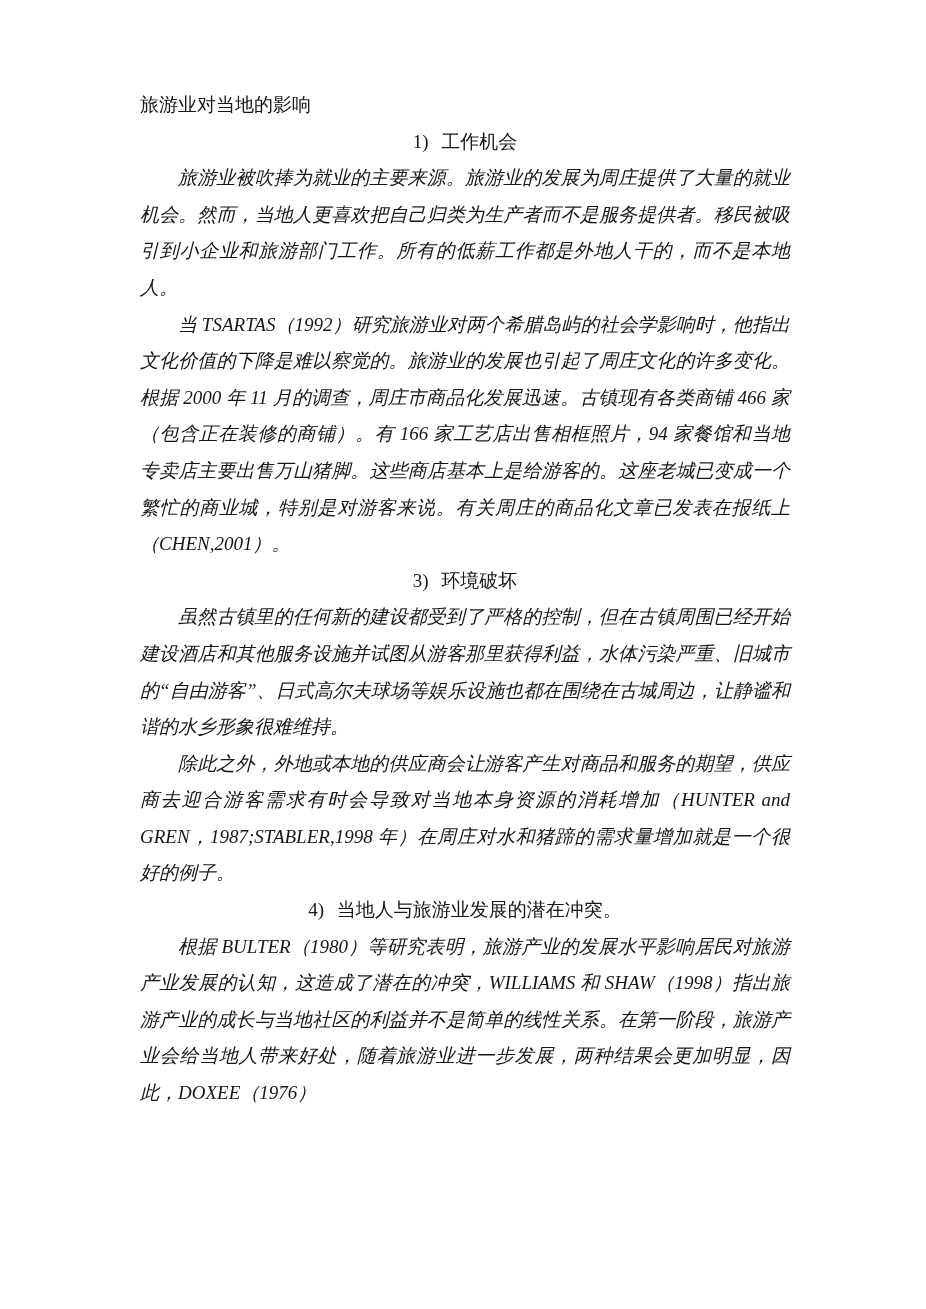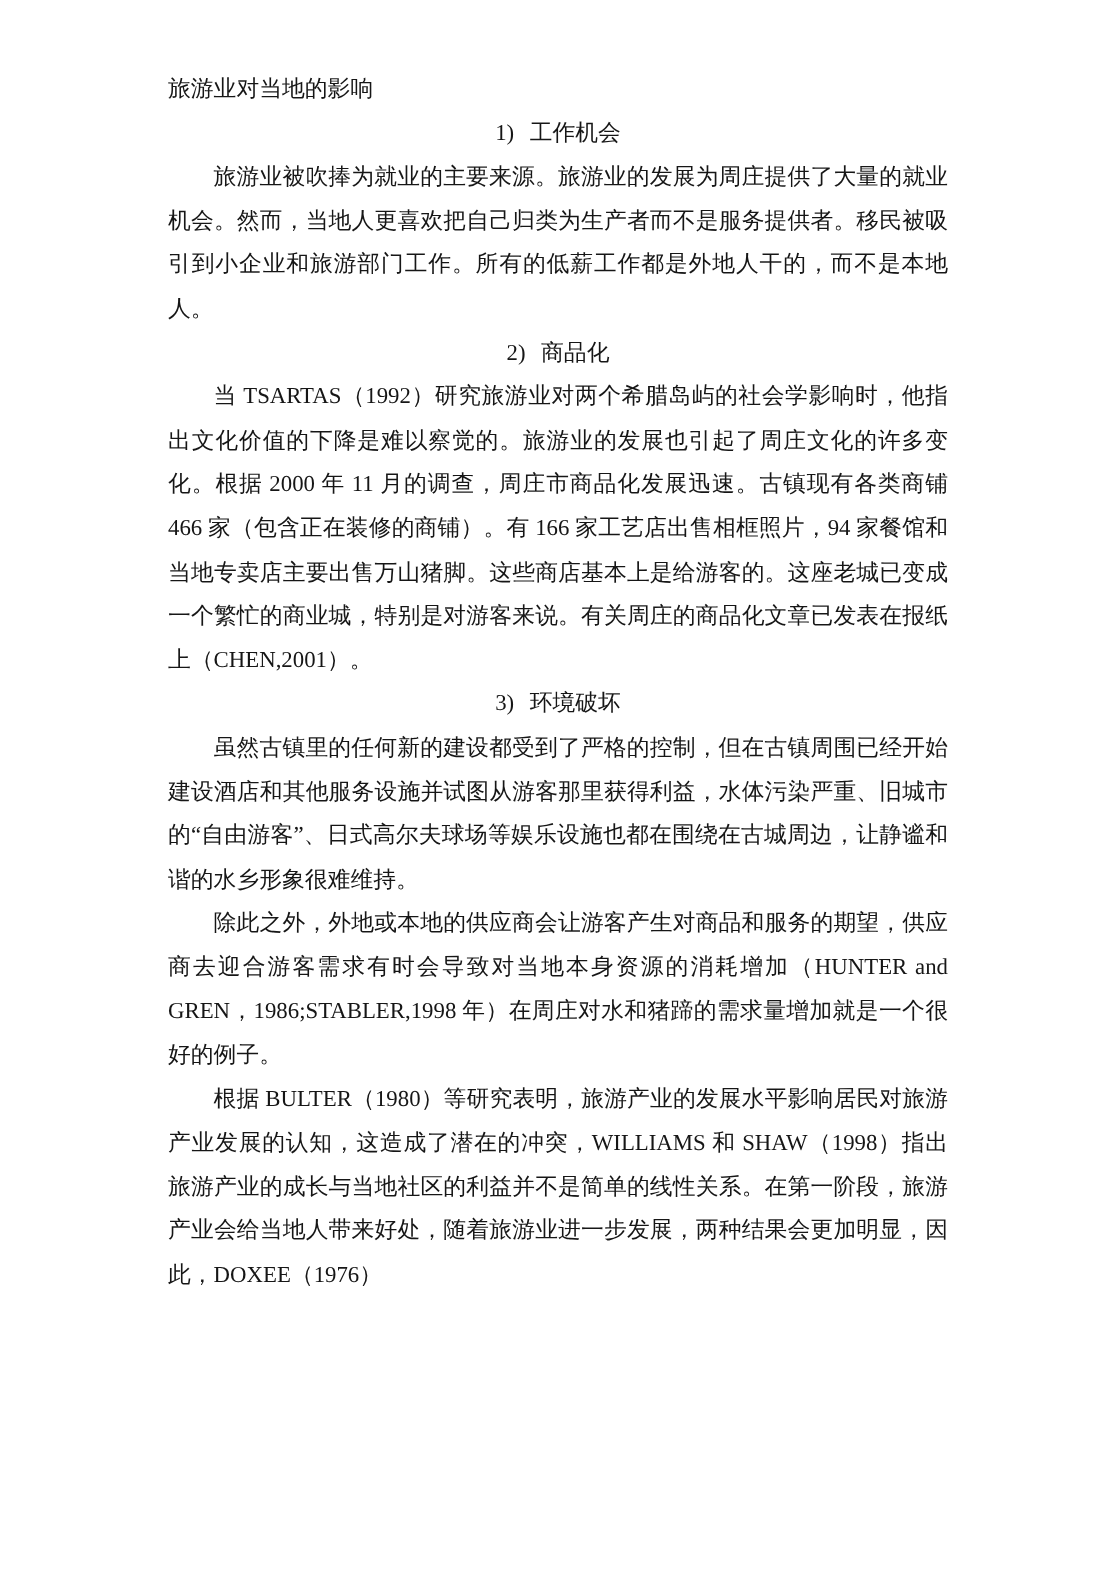--- a/index.html
+++ b/index.html
@@ -6,21 +6,21 @@
     margin: 0;
     padding: 0;
     background: #ffffff;
   }
   .doc-page {
     position: relative;
     width: 926px;
     height: 1309px;
     background: #ffffff;
     box-sizing: border-box;
-    padding: 57px 136px 0 140px;
+    padding: 87px 136px 0 140px;
     font-family: "Liberation Serif", "DejaVu Serif", serif;
     font-size: 19px;
     color: #161616;
     line-height: 36.6px;
     overflow: hidden;
   }
   .doc-title {
     text-align: left;
     text-indent: 0;
     margin: 0;
@@ -32,30 +32,31 @@
     white-space: nowrap;
   }
   .h-num {
     display: inline-block;
     margin-right: 0.68em;
   }
   .para {
     margin: 0;
     text-align: justify;
     text-indent: 2em;
+    font-style: italic;
   }
 </style>
 </head>
 <body>
 
 <div class="doc-page">
   <div class="doc-title">旅游业对当地的影响</div>
   <div id="doc-blocks">
       <div class="heading"><span class="h-num">1)</span><span>工作机会</span></div>
       <div class="para">旅游业被吹捧为就业的主要来源。旅游业的发展为周庄提供了大量的就业机会。然而，当地人更喜欢把自己归类为生产者而不是服务提供者。移民被吸引到小企业和旅游部门工作。所有的低薪工作都是外地人干的，而不是本地人。</div>
-      <div class="heading"><span class="h-num">2)</span><span>商品化</span></div>
       <div class="para">当 TSARTAS（1992）研究旅游业对两个希腊岛屿的社会学影响时，他指出文化价值的下降是难以察觉的。旅游业的发展也引起了周庄文化的许多变化。根据 2000 年 11 月的调查，周庄市商品化发展迅速。古镇现有各类商铺 466 家（包含正在装修的商铺）。有 166 家工艺店出售相框照片，94 家餐馆和当地专卖店主要出售万山猪脚。这些商店基本上是给游客的。这座老城已变成一个繁忙的商业城，特别是对游客来说。有关周庄的商品化文章已发表在报纸上（CHEN,2001）。</div>
       <div class="heading"><span class="h-num">3)</span><span>环境破坏</span></div>
       <div class="para">虽然古镇里的任何新的建设都受到了严格的控制，但在古镇周围已经开始建设酒店和其他服务设施并试图从游客那里获得利益，水体污染严重、旧城市的“自由游客”、日式高尔夫球场等娱乐设施也都在围绕在古城周边，让静谧和谐的水乡形象很难维持。</div>
-      <div class="para">除此之外，外地或本地的供应商会让游客产生对商品和服务的期望，供应商去迎合游客需求有时会导致对当地本身资源的消耗增加（HUNTER and GREN，1986;STABLER,1998 年）在周庄对水和猪蹄的需求量增加就是一个很好的例子。</div>
+      <div class="para">除此之外，外地或本地的供应商会让游客产生对商品和服务的期望，供应商去迎合游客需求有时会导致对当地本身资源的消耗增加（HUNTER and GREN，1987;STABLER,1998 年）在周庄对水和猪蹄的需求量增加就是一个很好的例子。</div>
+      <div class="heading"><span class="h-num">4)</span><span>当地人与旅游业发展的潜在冲突。</span></div>
       <div class="para">根据 BULTER（1980）等研究表明，旅游产业的发展水平影响居民对旅游产业发展的认知，这造成了潜在的冲突，WILLIAMS 和 SHAW（1998）指出旅游产业的成长与当地社区的利益并不是简单的线性关系。在第一阶段，旅游产业会给当地人带来好处，随着旅游业进一步发展，两种结果会更加明显，因此，DOXEE（1976）</div>
     </div>
 </div>
 
 </body></html>

